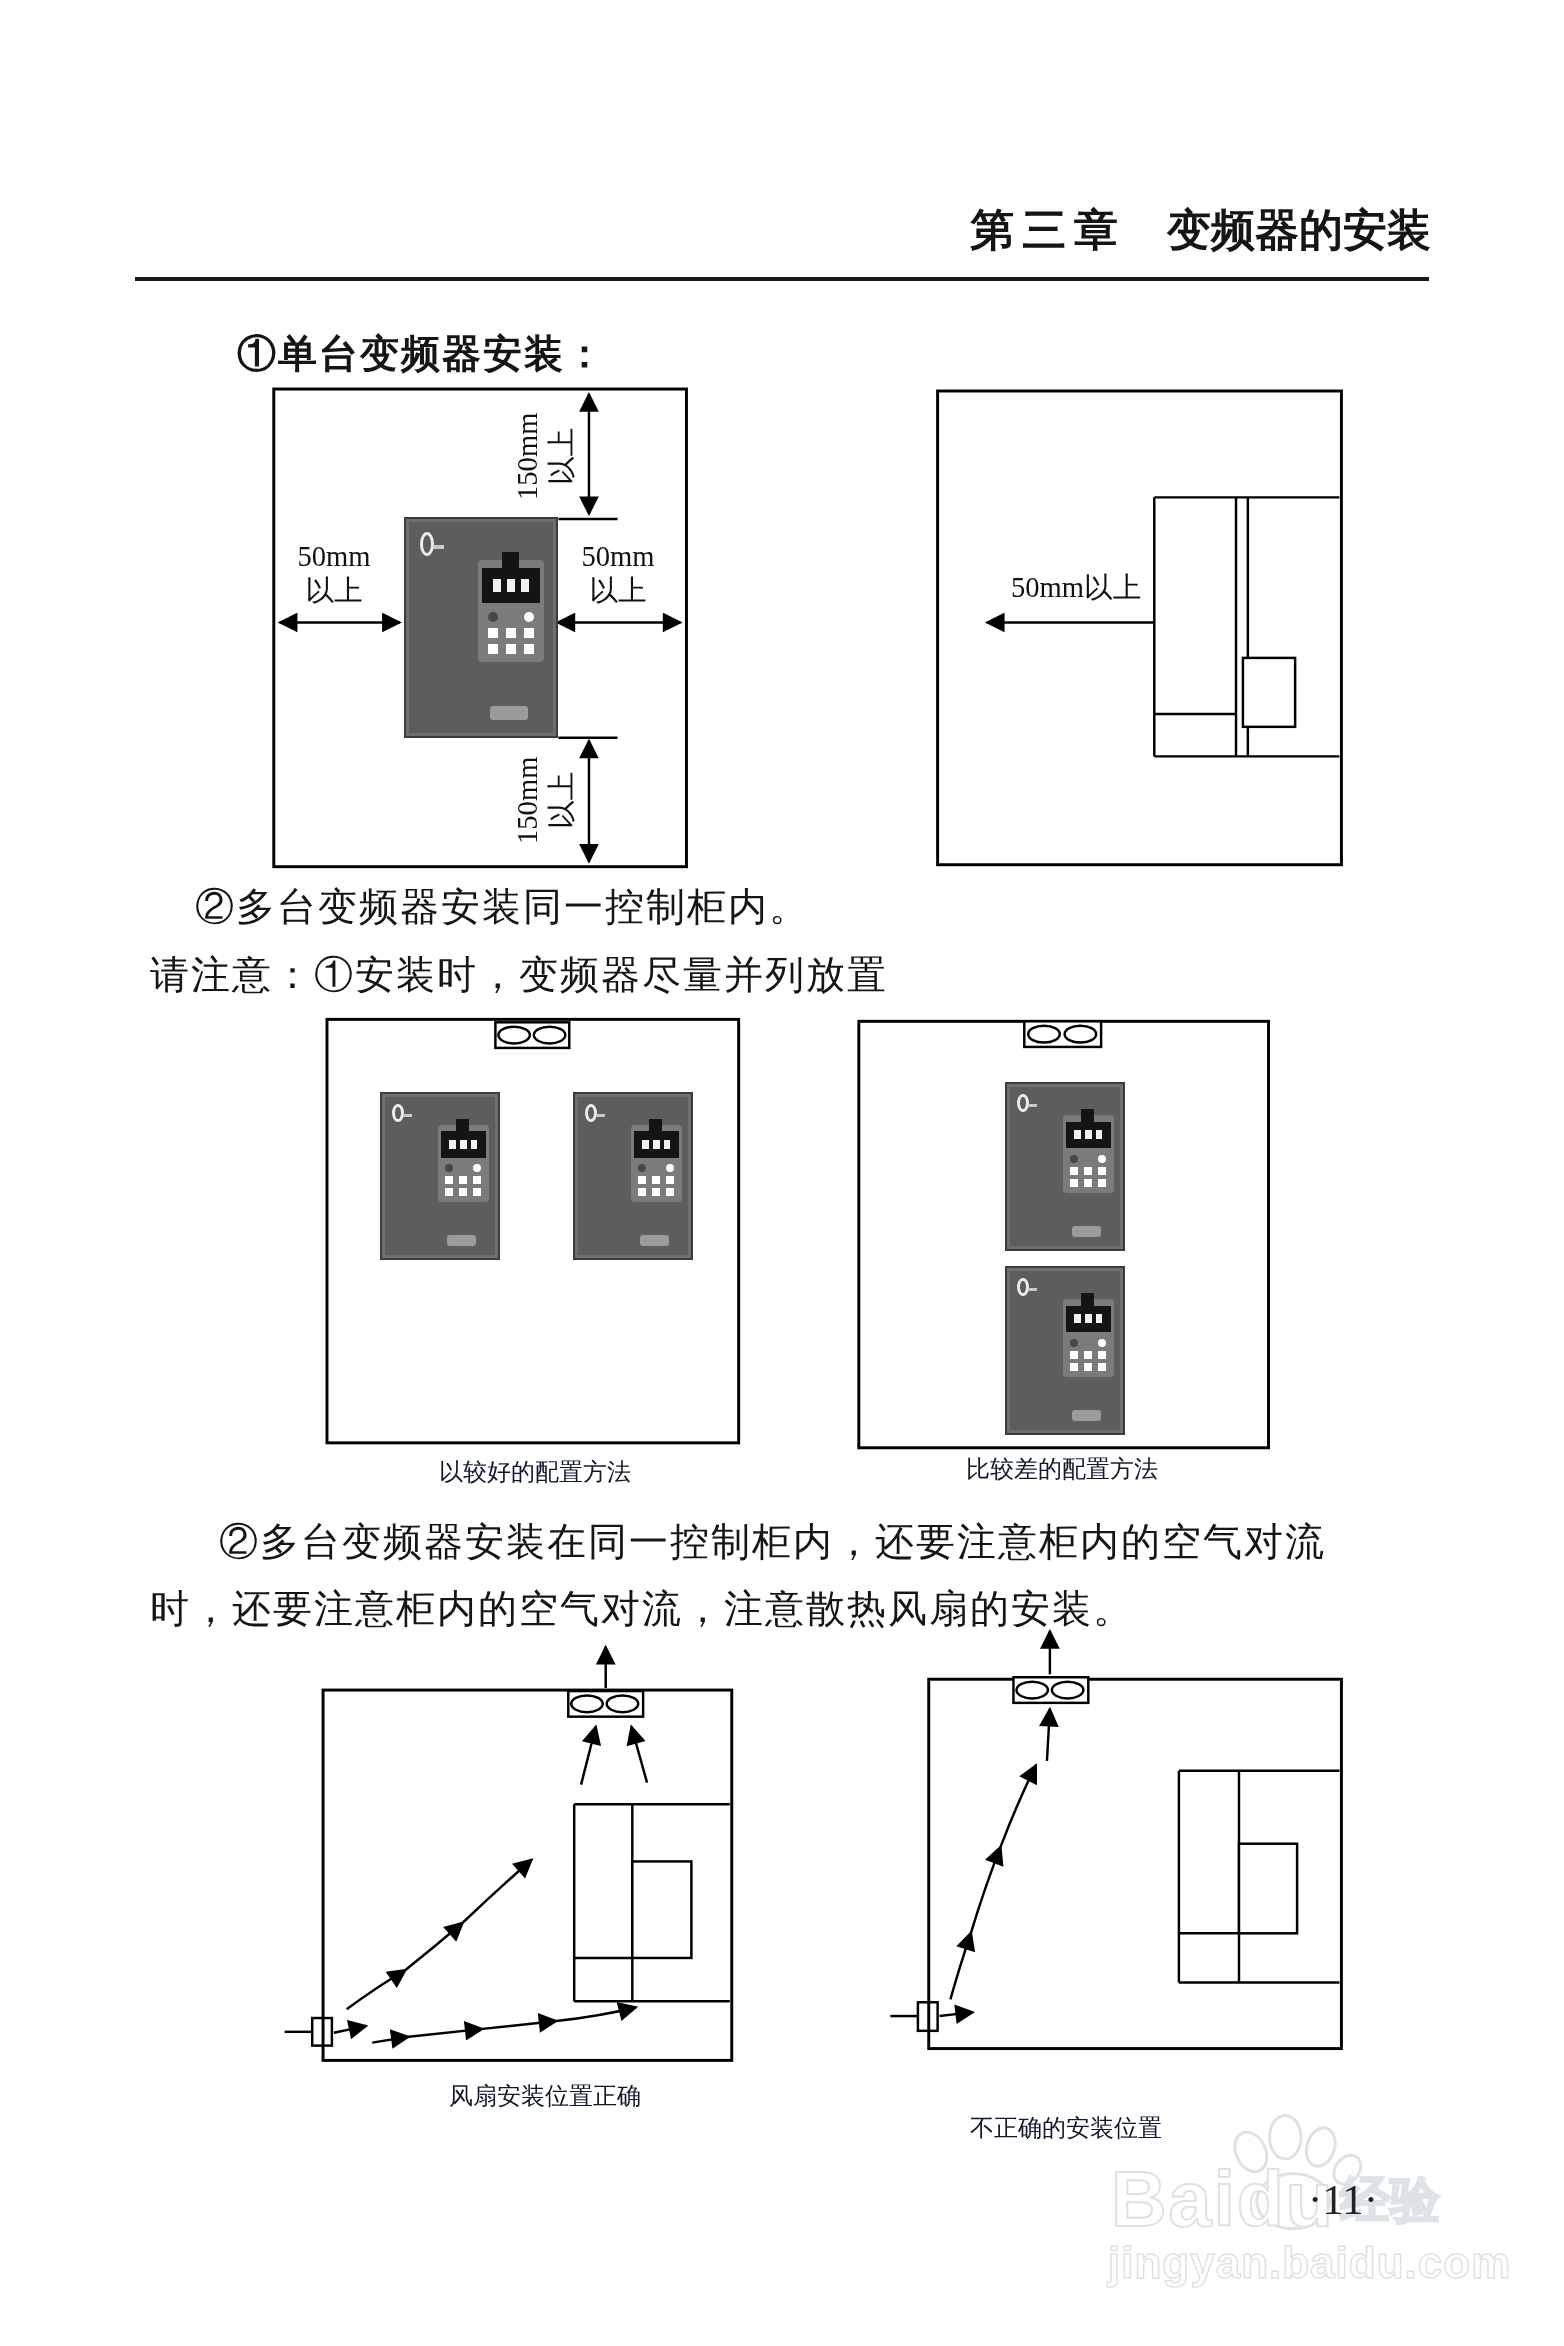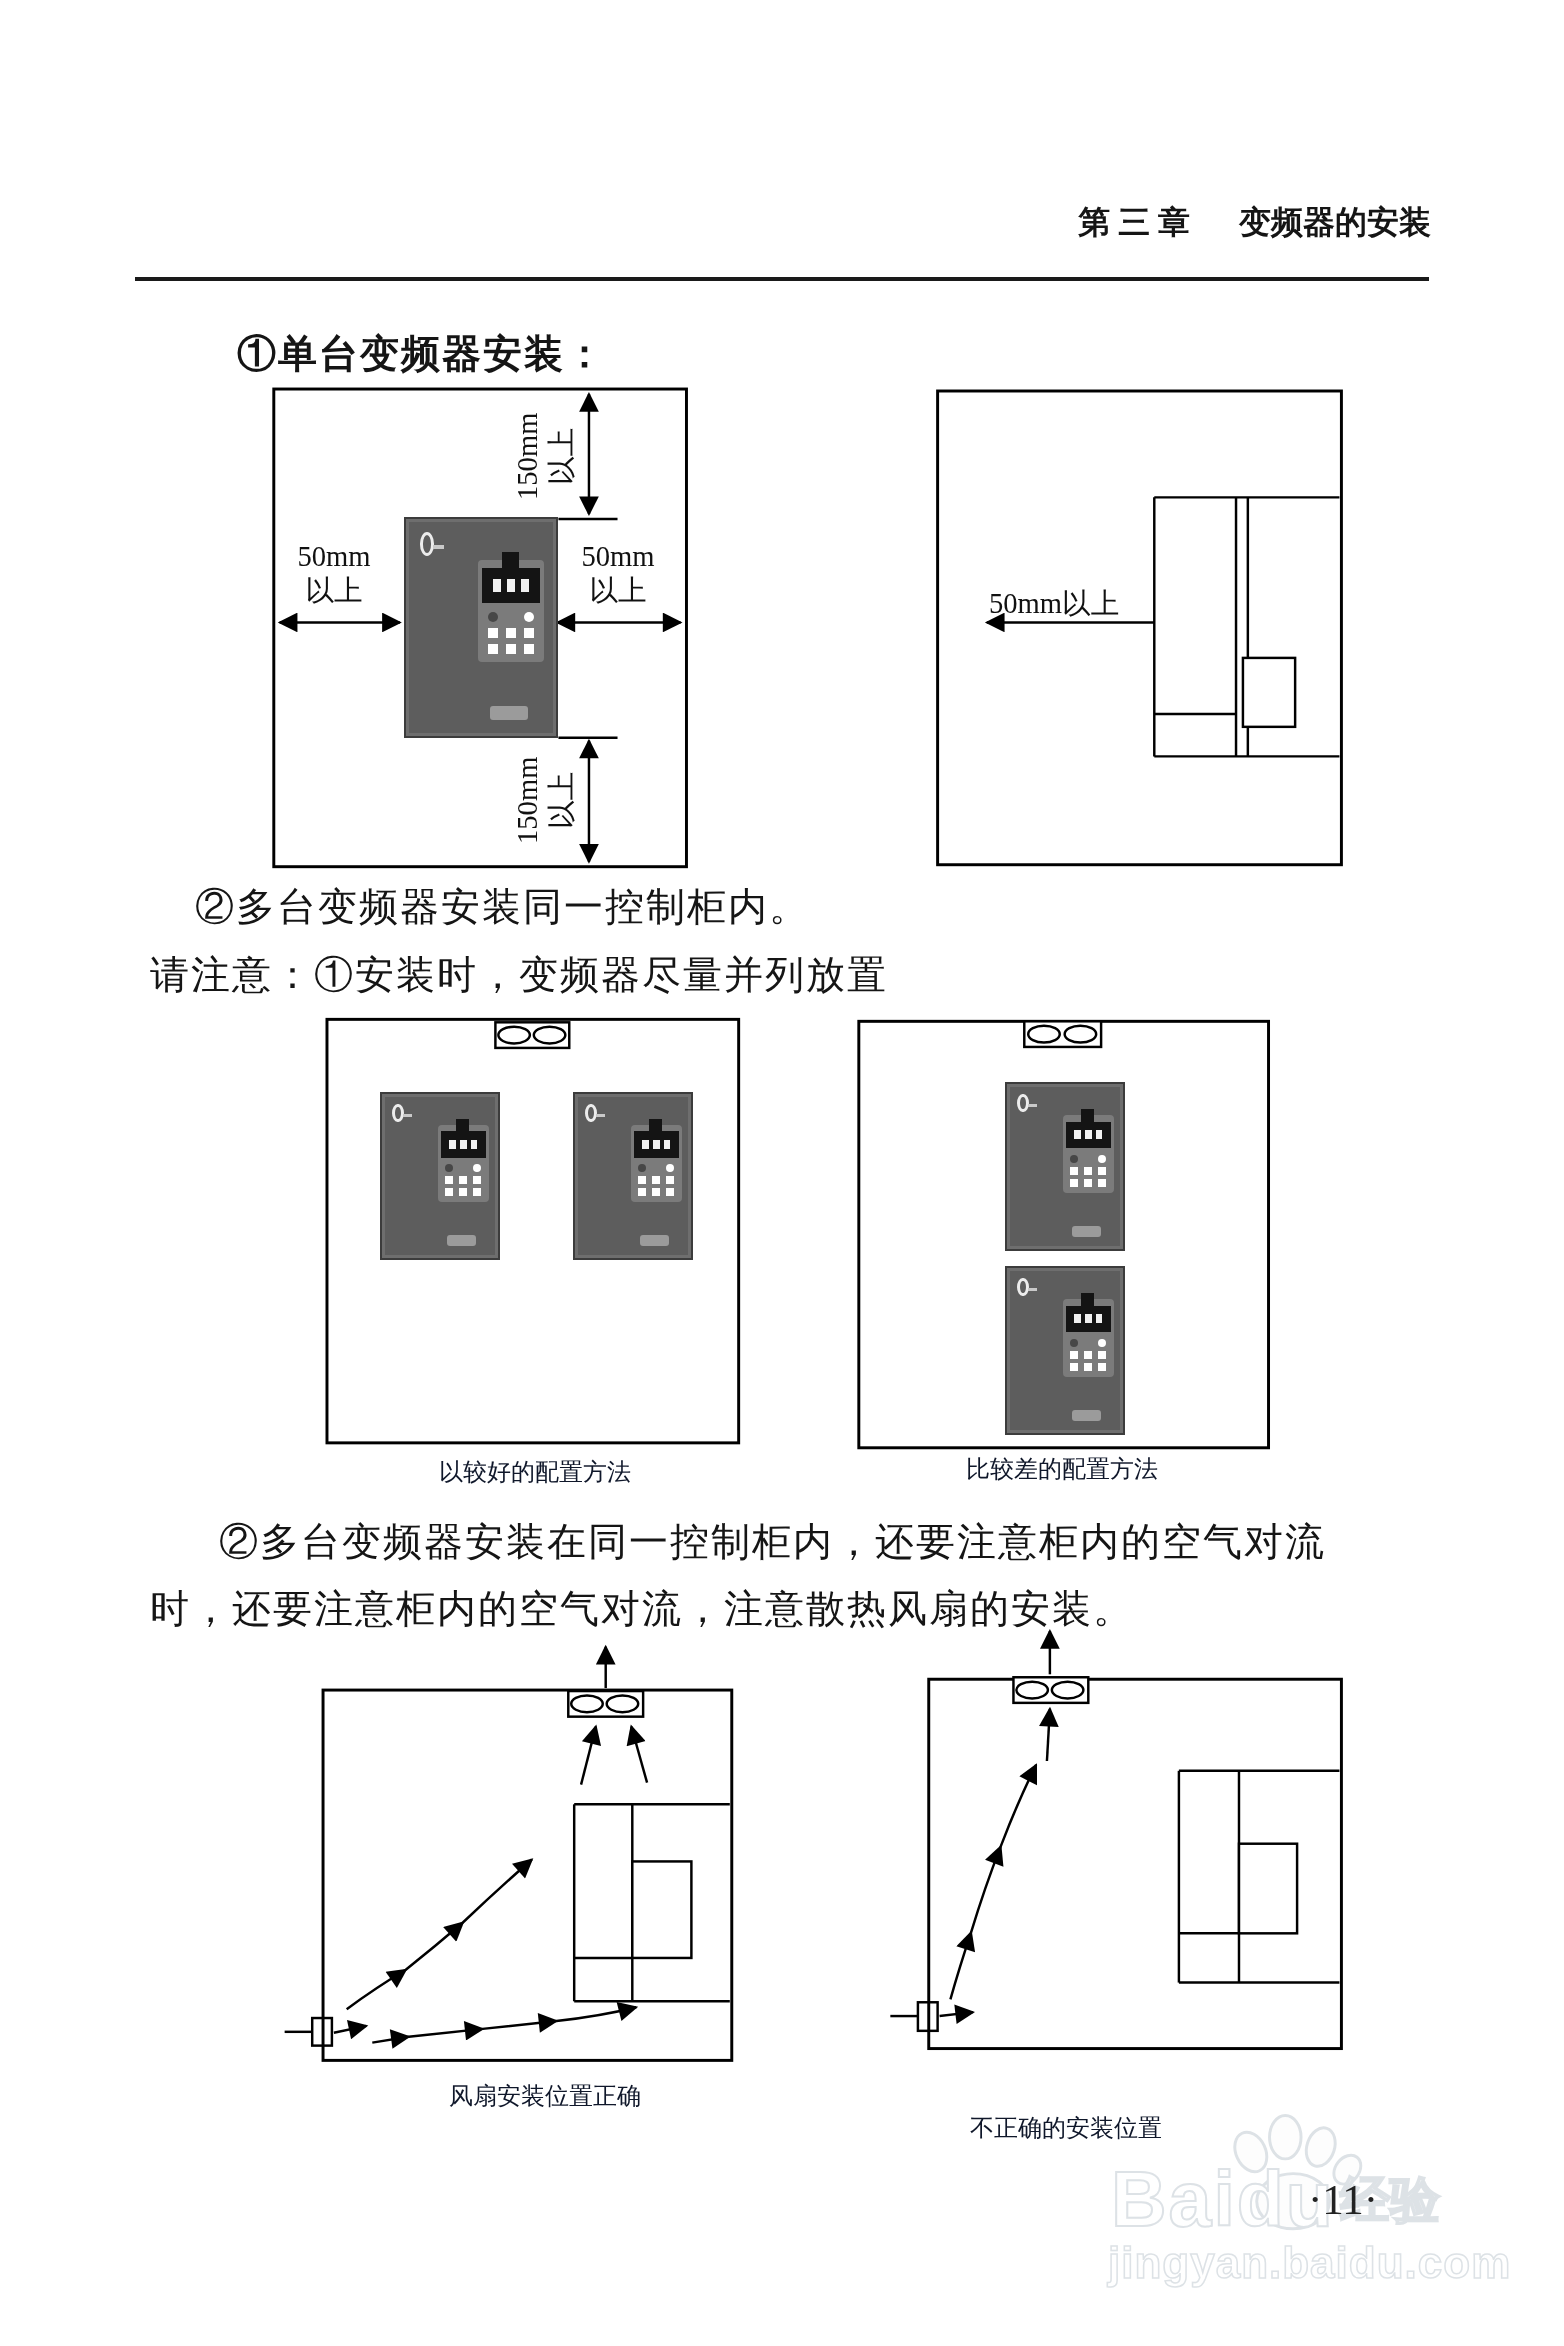--- a/index.html
+++ b/index.html
@@ -2,21 +2,21 @@
 <html><head>
 <meta charset="utf-8">
 <style>
   html,body{margin:0;padding:0;background:#fff;}
   .page{position:relative;width:1564px;height:2346px;background:#ffffff;overflow:hidden;
         font-family:"Liberation Serif","DejaVu Serif",serif;color:#111;}
   .abs{position:absolute;}
   .overlay{position:absolute;left:0;top:0;z-index:1;}
   .txt{z-index:2;}
   .para{font-size:39px;letter-spacing:2px;white-space:nowrap;color:#151515;}
-  .hdr{font-size:32px;font-weight:bold;white-space:nowrap;color:#151515;}
+  .hdr{font-size:44px;font-weight:bold;white-space:nowrap;color:#151515;}
   .hdr .chap{letter-spacing:7.9px;margin-right:41px;}
   .rule{position:absolute;background:#1a1a1a;height:3.9px;z-index:2;}
   .dim{font-size:28.6px;line-height:1.2;text-align:center;white-space:nowrap;color:#111;z-index:2;}
   .vdim{transform:rotate(-90deg);transform-origin:center center;width:108px;}
   .cap{font-family:"Liberation Sans","DejaVu Sans",sans-serif;font-weight:normal;font-size:24px;
        white-space:nowrap;transform:translateX(-50%);color:#0f172a;z-index:2;}
   
   .inverter{position:absolute;background:#5d5d5d;border:2px solid #3c3c3c;
             box-shadow:inset 0 0 0 3px #6e6e6e;z-index:2;}
   .inv-logo{position:absolute;left:9%;top:6%;width:16%;height:11%;}
@@ -176,21 +176,21 @@
   </div>
   <div class="abs dim" style="left:277px; top:540px; width:114px;">
     <span>50mm</span><br>
     <span>以上</span>
   </div>
   <div class="abs dim" style="left:561px; top:540px; width:114px;">
     <span>50mm</span><br>
     <span>以上</span>
   </div>
 
-  <div class="abs dim" style="left:989px; top:571px;margin-top:16px;">50mm以上</div>
+  <div class="abs dim" style="left:1011px; top:571px;">50mm以上</div>
 
   <div class="inverter" style="left:404px; top:517px; width:150px; height:217px;">
     <span class="inv-logo">
         <i class="ring"></i>
         <i class="tail"></i>
       </span>
     <div class="inv-panel">
       <span class="inv-tab"></span>
       <div class="inv-display">
           <i></i>

